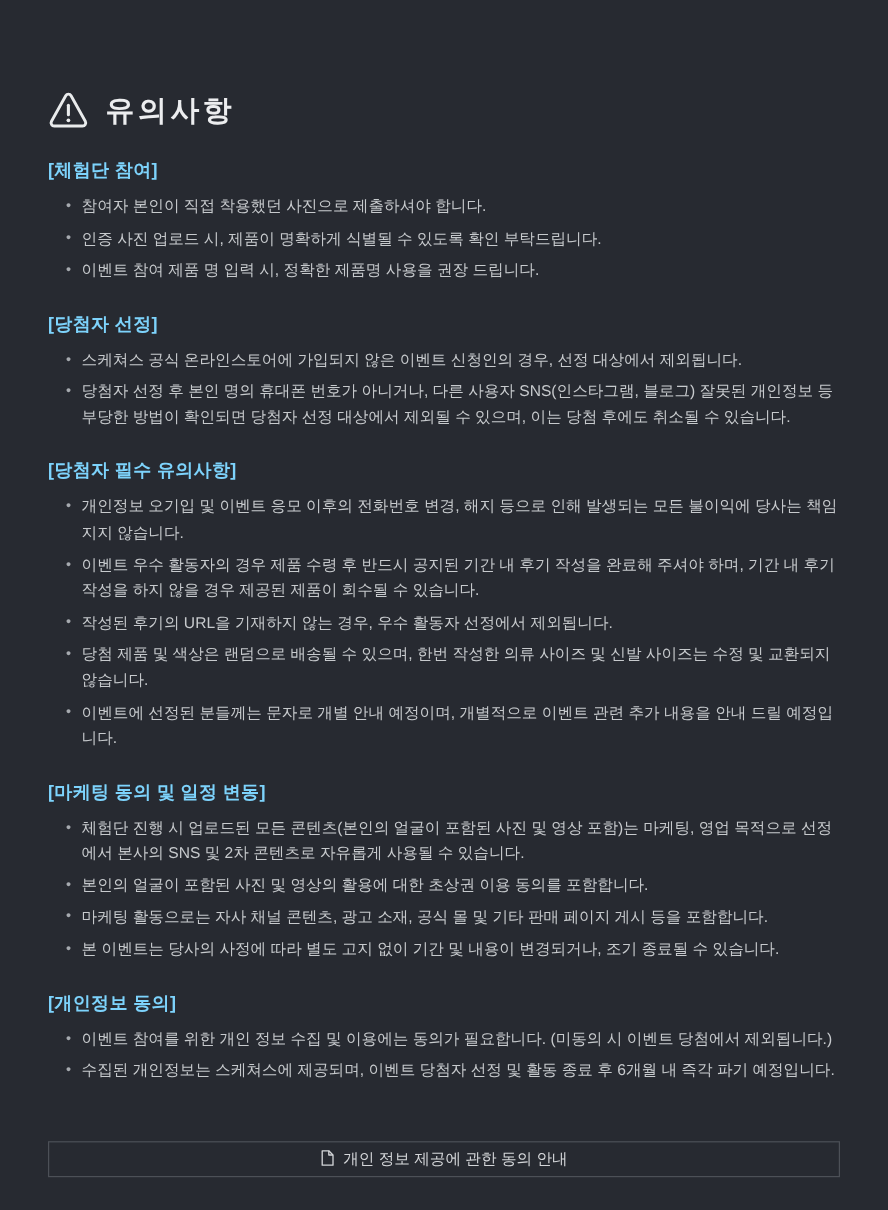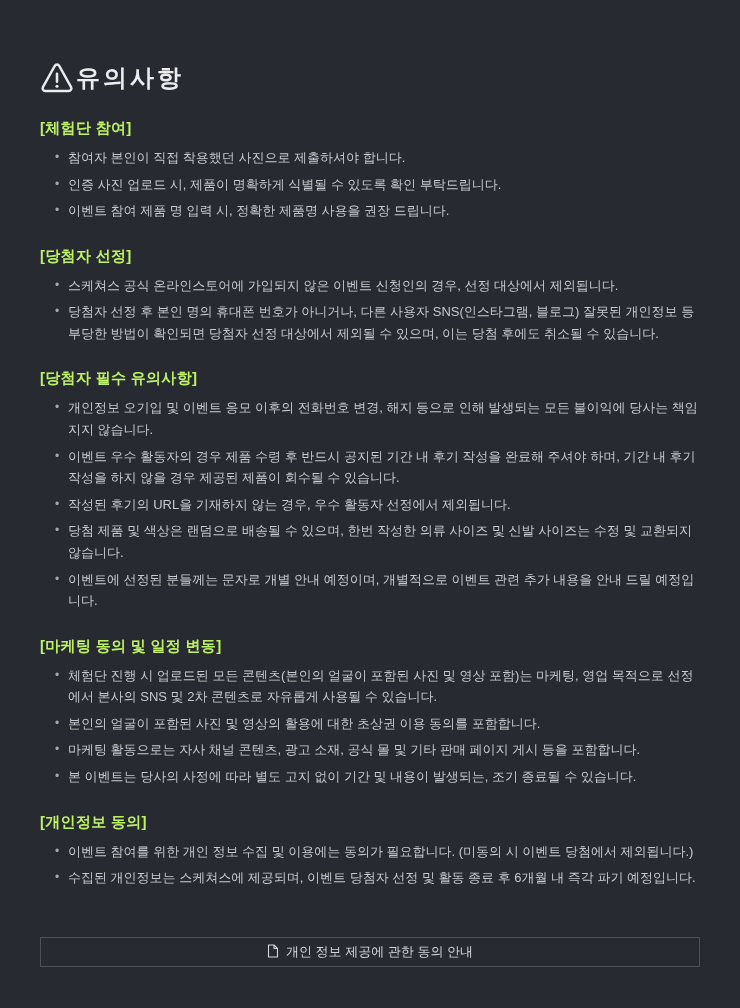--- a/index.html
+++ b/index.html
@@ -12,37 +12,38 @@
     width: 740px;
     min-height: 1008px;
     margin: 0 auto;
     background: #272a31;
     padding: 62px 40px 40px 40px;
   }
   
   .title-row {
     display: flex;
     align-items: center;
-    gap: 2px;
+    gap: 14px;
     margin-bottom: 24px;
+    margin-top: 14px;
   }
   .warn-icon { display: inline-flex; }
   .warn-icon svg { display: block; }
   h1.page-title {
     font-size: 24px;
     font-weight: 700;
     color: #ecedef;
     letter-spacing: 3px;
   }
   
   section.notice-section { margin-top: 25px; }
   h2.section-heading {
     font-size: 15px;
     font-weight: 700;
-    color: #bef264;
+    color: #7dd3fc;
     margin-bottom: 9px;
     letter-spacing: 0.3px;
   }
   ul.section-list {
     list-style: none;
     padding-left: 15px;
   }
   ul.section-list li {
     position: relative;
     padding-left: 13px;
@@ -116,21 +117,21 @@
           <li>당첨 제품 및 색상은 랜덤으로 배송될 수 있으며, 한번 작성한 의류 사이즈 및 신발 사이즈는 수정 및 교환되지 않습니다.</li>
           <li>이벤트에 선정된 분들께는 문자로 개별 안내 예정이며, 개별적으로 이벤트 관련 추가 내용을 안내 드릴 예정입니다.</li>
         </ul>
       </section>
       <section class="notice-section">
         <h2 class="section-heading">[마케팅 동의 및 일정 변동]</h2>
         <ul class="section-list">
           <li>체험단 진행 시 업로드된 모든 콘텐츠(본인의 얼굴이 포함된 사진 및 영상 포함)는 마케팅, 영업 목적으로 선정에서 본사의 SNS 및 2차 콘텐츠로 자유롭게 사용될 수 있습니다.</li>
           <li>본인의 얼굴이 포함된 사진 및 영상의 활용에 대한 초상권 이용 동의를 포함합니다.</li>
           <li>마케팅 활동으로는 자사 채널 콘텐츠, 광고 소재, 공식 몰 및 기타 판매 페이지 게시 등을 포함합니다.</li>
-          <li>본 이벤트는 당사의 사정에 따라 별도 고지 없이 기간 및 내용이 발생되는, 조기 종료될 수 있습니다.</li>
+          <li>본 이벤트는 당사의 사정에 따라 별도 고지 없이 기간 및 내용이 변경되거나, 조기 종료될 수 있습니다.</li>
         </ul>
       </section>
       <section class="notice-section">
         <h2 class="section-heading">[개인정보 동의]</h2>
         <ul class="section-list">
           <li>이벤트 참여를 위한 개인 정보 수집 및 이용에는 동의가 필요합니다. (미동의 시 이벤트 당첨에서 제외됩니다.)</li>
           <li>수집된 개인정보는 스케쳐스에 제공되며, 이벤트 당첨자 선정 및 활동 종료 후 6개월 내 즉각 파기 예정입니다.</li>
         </ul>
       </section>
     </main>

